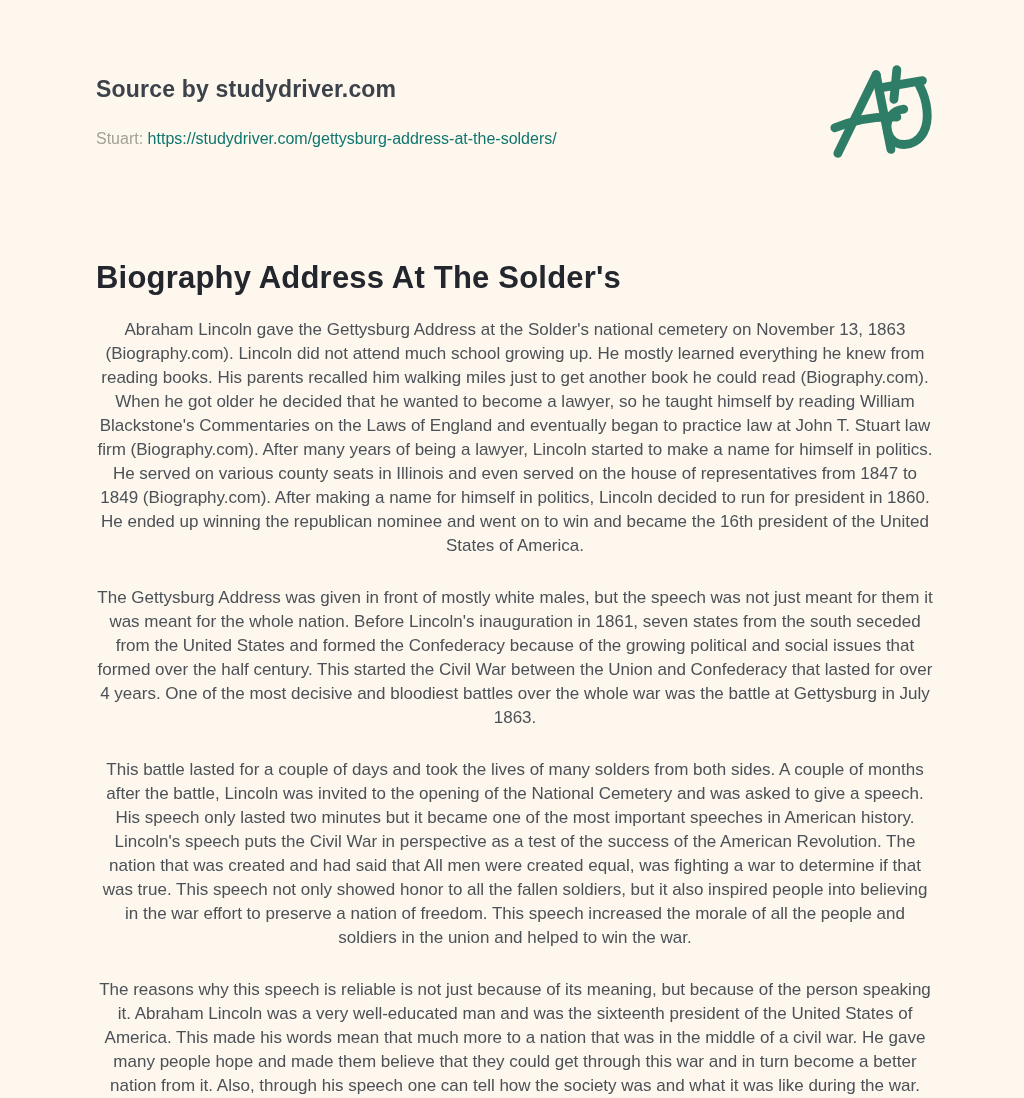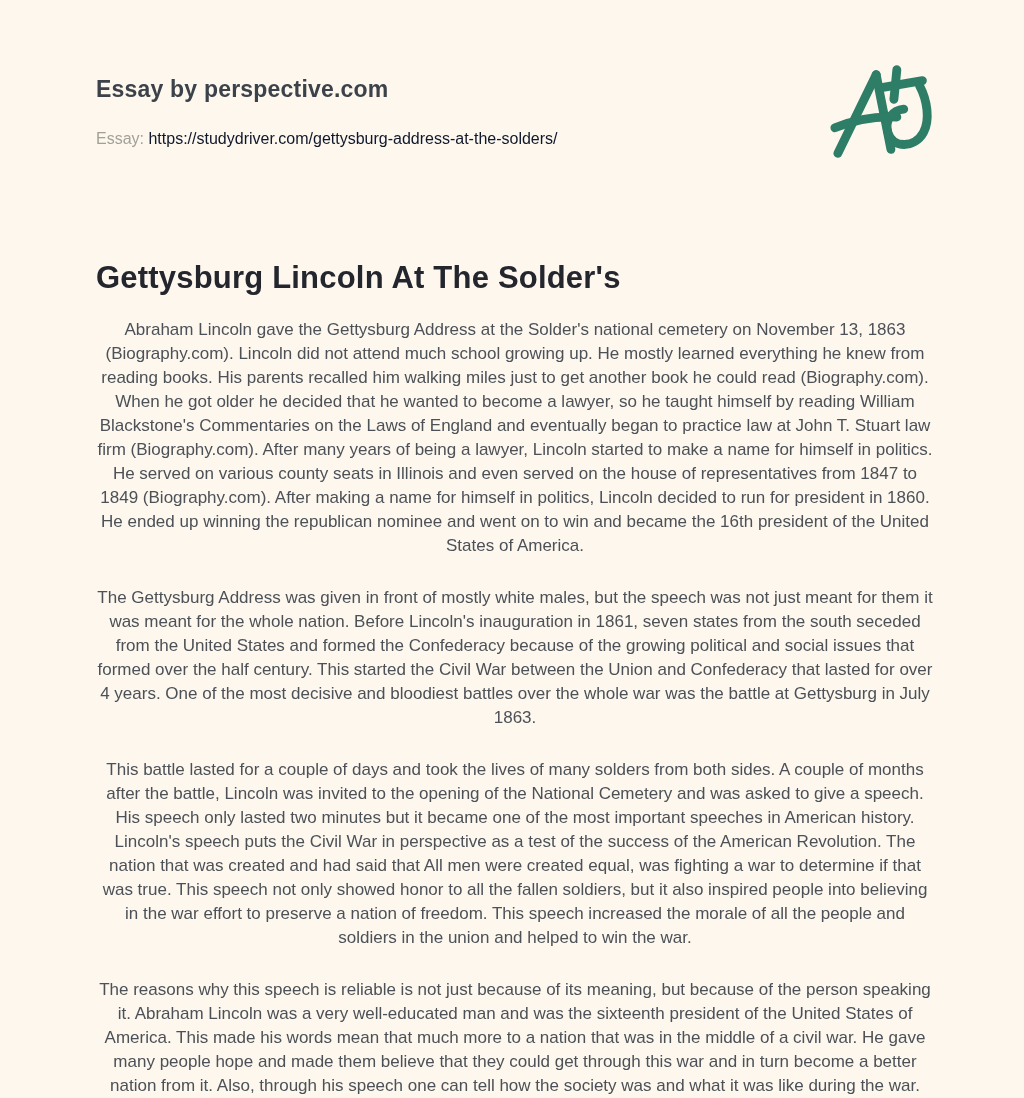--- a/index.html
+++ b/index.html
@@ -26,21 +26,21 @@
     font-weight: bold;
     letter-spacing: 0.2px;
     color: #3c424a;
   }
   .source-line {
     margin-top: 27px;
     font-size: 16px;
     color: #a3a099;
   }
   .source-line a {
-    color: #0f172a;
+    color: #0f766e;
     text-decoration: none;
   }
   .logo {
     position: absolute;
     top: 60px;
     right: 78px;
     width: 118px;
     height: 110px;
   }
   .essay-title {
@@ -82,28 +82,28 @@
 
         <path d="M56,27 L96,20"></path>
 
         <path d="M93,25 C101,40 104,60 97,73 C88,89 66,89 61,73 C57,60 66,50 77,49"></path>
       </g>
     </svg>
   </div>
 
   <div class="content">
 
-    <h2 class="byline">Essay by perspective.com</h2>
+    <h2 class="byline">Source by studydriver.com</h2>
 
     <div class="source-line">
-      <span>Essay:</span>
+      <span>Stuart:</span>
       <a href="#">https://studydriver.com/gettysburg-address-at-the-solders/</a>
     </div>
 
-    <h1 class="essay-title">Gettysburg Lincoln At The Solder's</h1>
+    <h1 class="essay-title">Biography Address At The Solder's</h1>
 
     <p class="para">Abraham Lincoln gave the Gettysburg Address at the Solder's national cemetery on November 13, 1863 (Biography.com). Lincoln did not attend much school growing up. He mostly learned everything he knew from reading books. His parents recalled him walking miles just to get another book he could read (Biography.com). When he got older he decided that he wanted to become a lawyer, so he taught himself by reading William Blackstone's Commentaries on the Laws of England and eventually began to practice law at John T. Stuart law firm (Biography.com). After many years of being a lawyer, Lincoln started to make a name for himself in politics. He served on various county seats in Illinois and even served on the house of representatives from 1847 to 1849 (Biography.com). After making a name for himself in politics, Lincoln decided to run for president in 1860. He ended up winning the republican nominee and went on to win and became the 16th president of the United States of America.</p>
 
     <p class="para">The Gettysburg Address was given in front of mostly white males, but the speech was not just meant for them it was meant for the whole nation. Before Lincoln's inauguration in 1861, seven states from the south seceded from the United States and formed the Confederacy because of the growing political and social issues that formed over the half century. This started the Civil War between the Union and Confederacy that lasted for over 4 years. One of the most decisive and bloodiest battles over the whole war was the battle at Gettysburg in July 1863.</p>
 
     <p class="para">This battle lasted for a couple of days and took the lives of many solders from both sides. A couple of months after the battle, Lincoln was invited to the opening of the National Cemetery and was asked to give a speech. His speech only lasted two minutes but it became one of the most important speeches in American history. Lincoln's speech puts the Civil War in perspective as a test of the success of the American Revolution. The nation that was created and had said that All men were created equal, was fighting a war to determine if that was true. This speech not only showed honor to all the fallen soldiers, but it also inspired people into believing in the war effort to preserve a nation of freedom. This speech increased the morale of all the people and soldiers in the union and helped to win the war.</p>
 
     <p class="para">The reasons why this speech is reliable is not just because of its meaning, but because of the person speaking it. Abraham Lincoln was a very well-educated man and was the sixteenth president of the United States of America. This made his words mean that much more to a nation that was in the middle of a civil war. He gave many people hope and made them believe that they could get through this war and in turn become a better nation from it. Also, through his speech one can tell how the society was and what it was like during the war. This war took a toll on the nation as men were leaving for battle and leaving their</p>
 
   </div>

